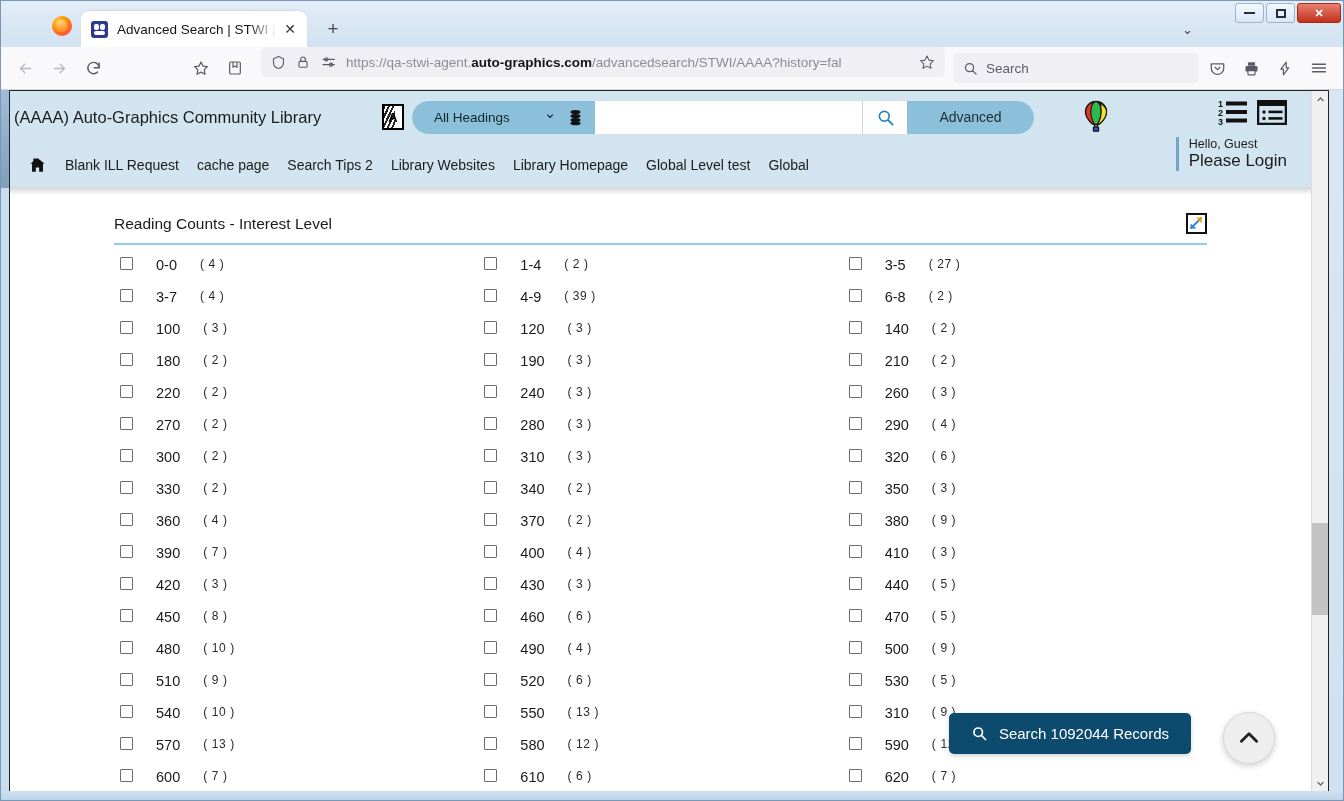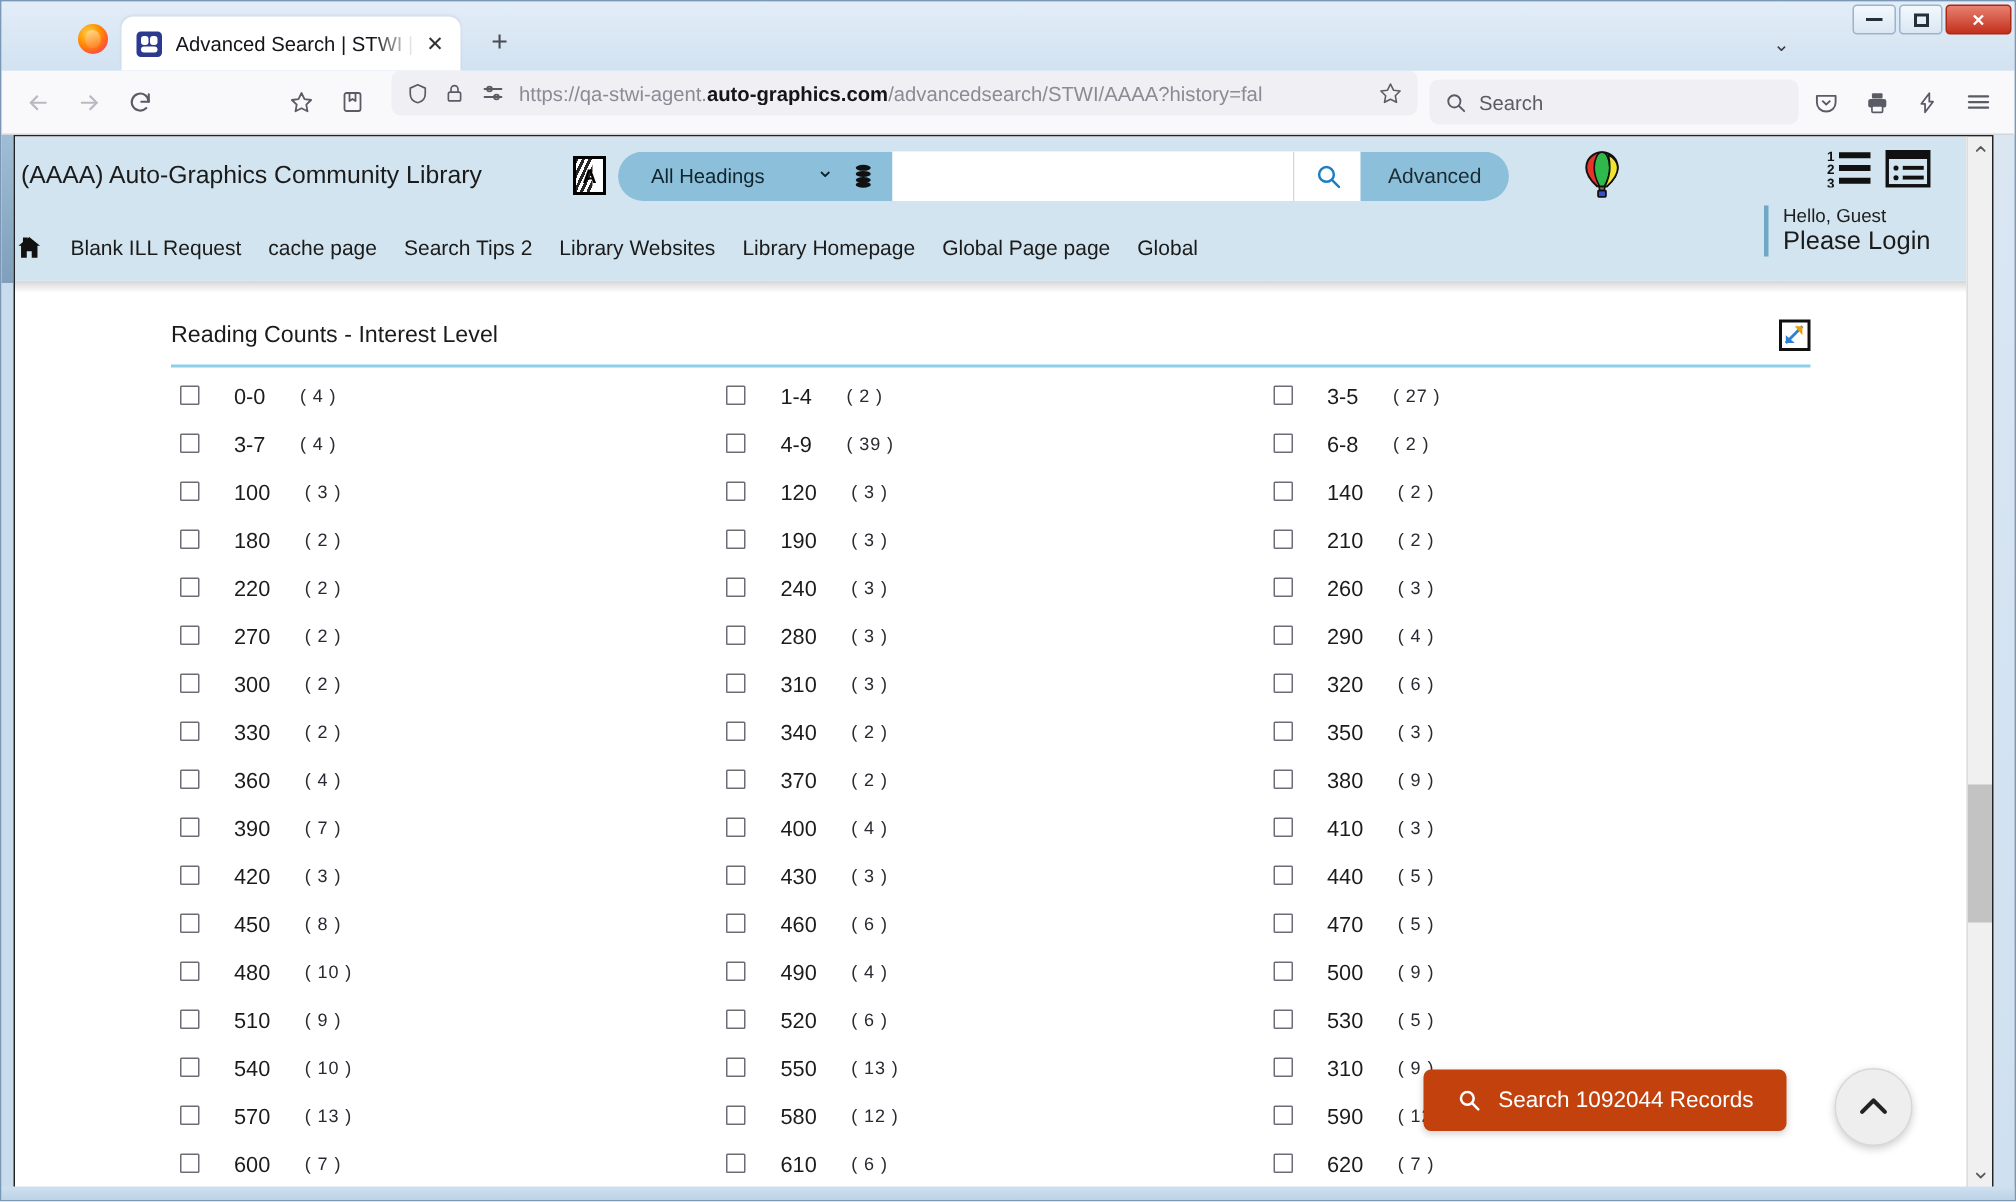--- a/index.html
+++ b/index.html
@@ -224,21 +224,21 @@
     width: 268px; background:#fff;
     display:flex; align-items:center;
     border-right: 1px solid #d6d6d6;
   }
   #search-go {
     width: 44px; background:#fff;
     display:flex; align-items:center; justify-content:center;
   }
   #advanced-btn {
     background:#8cc0da;
-    display:flex; align-items:center; padding: 0 18px;
+    display:flex; align-items:center; padding: 0 32px;
     font-size: 14px; color:#1b2b33;
   }
   #balloon { margin-left: 48px; width: 28px; height: 34px; position: relative; }
 
   #listicons {
     position:absolute; right: 24px; top: 8px;
     display:flex; gap: 9px; align-items:center;
   }
   #userbox {
     position:absolute; right: 24px; top: 46px;
@@ -246,20 +246,21 @@
     padding-left: 10px;
     line-height: 1.15;
   }
   #hello { font-size: 12.5px; color:#1d1d1d; }
   #login { font-size: 17px; color:#1b1b1b; }
 
   #navlinks {
     height: 44px;
     display:flex; align-items:center;
     gap: 18px;
+    padding-left: 18px;
     font-size: 14px; color:#1b1b1b;
   }
   #header-shadow {
     height: 8px;
     background: linear-gradient(180deg,rgba(0,0,0,.17),rgba(0,0,0,0));
   }
 
   
   #content {
     position: relative;
@@ -304,21 +305,21 @@
     flex: none;
     border-radius: 1px;
   }
   .facet-count { font-size: 12px; color:#2a2a33; letter-spacing: .6px; }
 
   
   #search-records-btn {
     position: absolute;
     right: 120px; bottom: 38px;
     height: 41px;
-    background: #c2410c;
+    background: #0c4a6e;
     color: #fff;
     border-radius: 5px;
     display: flex; align-items:center; gap: 11px;
     padding: 0 22px;
     font-size: 15px;
     box-shadow: 0 2px 5px rgba(0,0,0,.18);
     z-index: 6;
   }
   #to-top-btn {
     position: absolute;
@@ -575,21 +576,21 @@
             <svg class="svgico" width="19" height="18" viewBox="0 0 24 24" fill="#111">
                 <path d="M12 2.6 2.4 10.4h2.3V21h5.1v-5.7h4.4V21h5.1V10.4h2.3z"></path>
                 <path d="M6.4 3.2h4.2v2.2L6.4 8.6z"></path>
               </svg>
           </span>
           <span>Blank ILL Request</span>
           <span>cache page</span>
           <span>Search Tips 2</span>
           <span>Library Websites</span>
           <span>Library Homepage</span>
-          <span>Global Page page</span>
+          <span>Global Level test</span>
           <span>Global</span>
         </div>
       </div>
 
       <div id="header-shadow"></div>
 
       <div id="content">
         <div id="facet-panel">
 
           <div id="facet-head">

